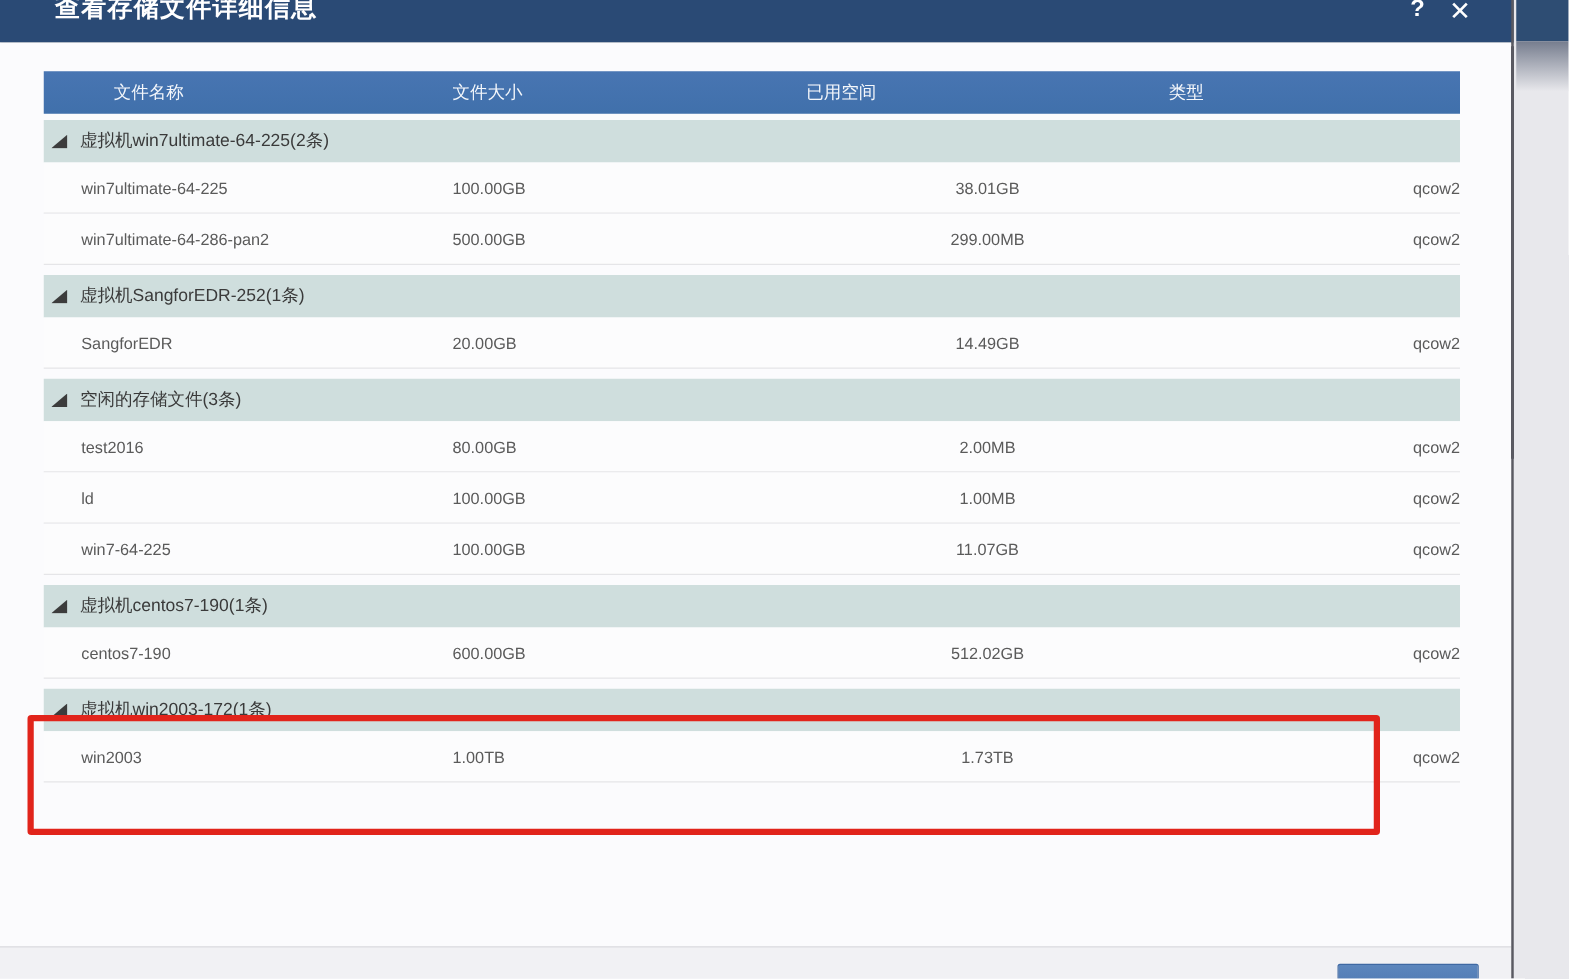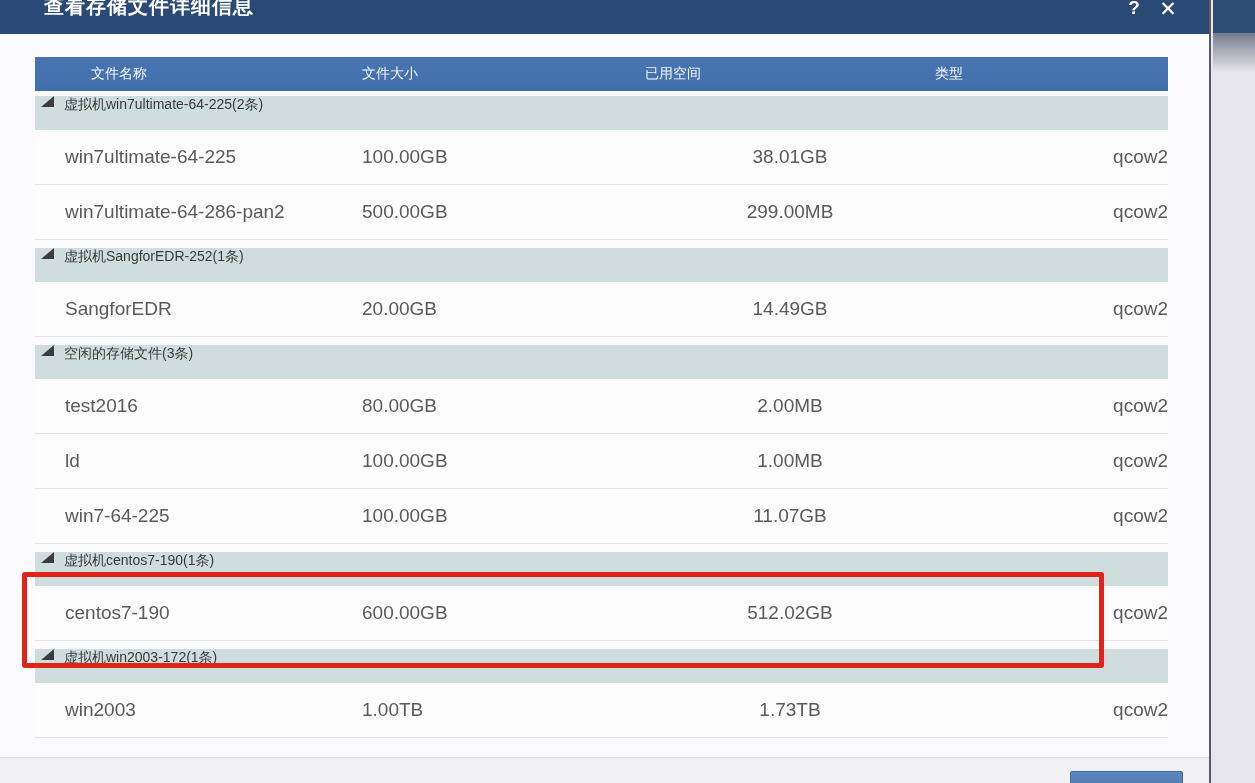--- a/index.html
+++ b/index.html
@@ -28,27 +28,27 @@
   .body { position:absolute; left:0; top:34px; width:1209px; height:723px; background:#fbfbfd; }
 
   .table { position:absolute; left:35px; top:23px; width:1133px; }
   .thead { display:flex; height:34px; align-items:center; background:#4471ae;
     background:linear-gradient(#4875b2,#4070ab); color:#f4f7fb; font-size:14px; }
   .thead .hc0 { width:327px; padding-left:56px; }
   .thead .hc1 { width:283px; }
   .thead .hc2 { width:290px; }
   .thead .hc3 { width:233px; }
 
-  .group-row { display:flex; align-items:flex-start; height:34px; margin-top:8px;
+  .group-row { display:flex; align-items:center; height:34px; margin-top:8px;
     background:#cfdedd; color:#3a3a3a; font-size:14px; cursor:pointer; }
   .group-row.first { margin-top:5px; }
   .tri { width:13px; height:11px; margin-left:6px; margin-right:10px; background:#3c3c3c;
     clip-path:polygon(100% 0, 100% 100%, 0 100%); }
-  .data-row { display:flex; align-items:center; height:55px; background:#fcfcfd;
-    border-bottom:1px solid #e5e5e8; color:#5a5a5a; font-size:19px; cursor:default; }
+  .data-row { display:flex; align-items:center; height:41px; background:#fcfcfd;
+    border-bottom:1px solid #e5e5e8; color:#5a5a5a; font-size:13px; cursor:default; }
   .cell.c0 { width:327px; padding-left:30px; }
   .cell.c1 { width:283px; }
   .cell.c2 { width:290px;text-align:center; }
   .cell.c3 { width:233px;text-align:right; }
 
   .red-box { position:absolute; left:22px; top:572px; width:1082px; height:96px;
     border:5px solid #e1241b; border-radius:3px; pointer-events:none; }
 
   .footer { position:absolute; left:0; top:757px; width:1209px; height:26px;
     background:#f1f1f4; border-top:1px solid #dcdce0; }

